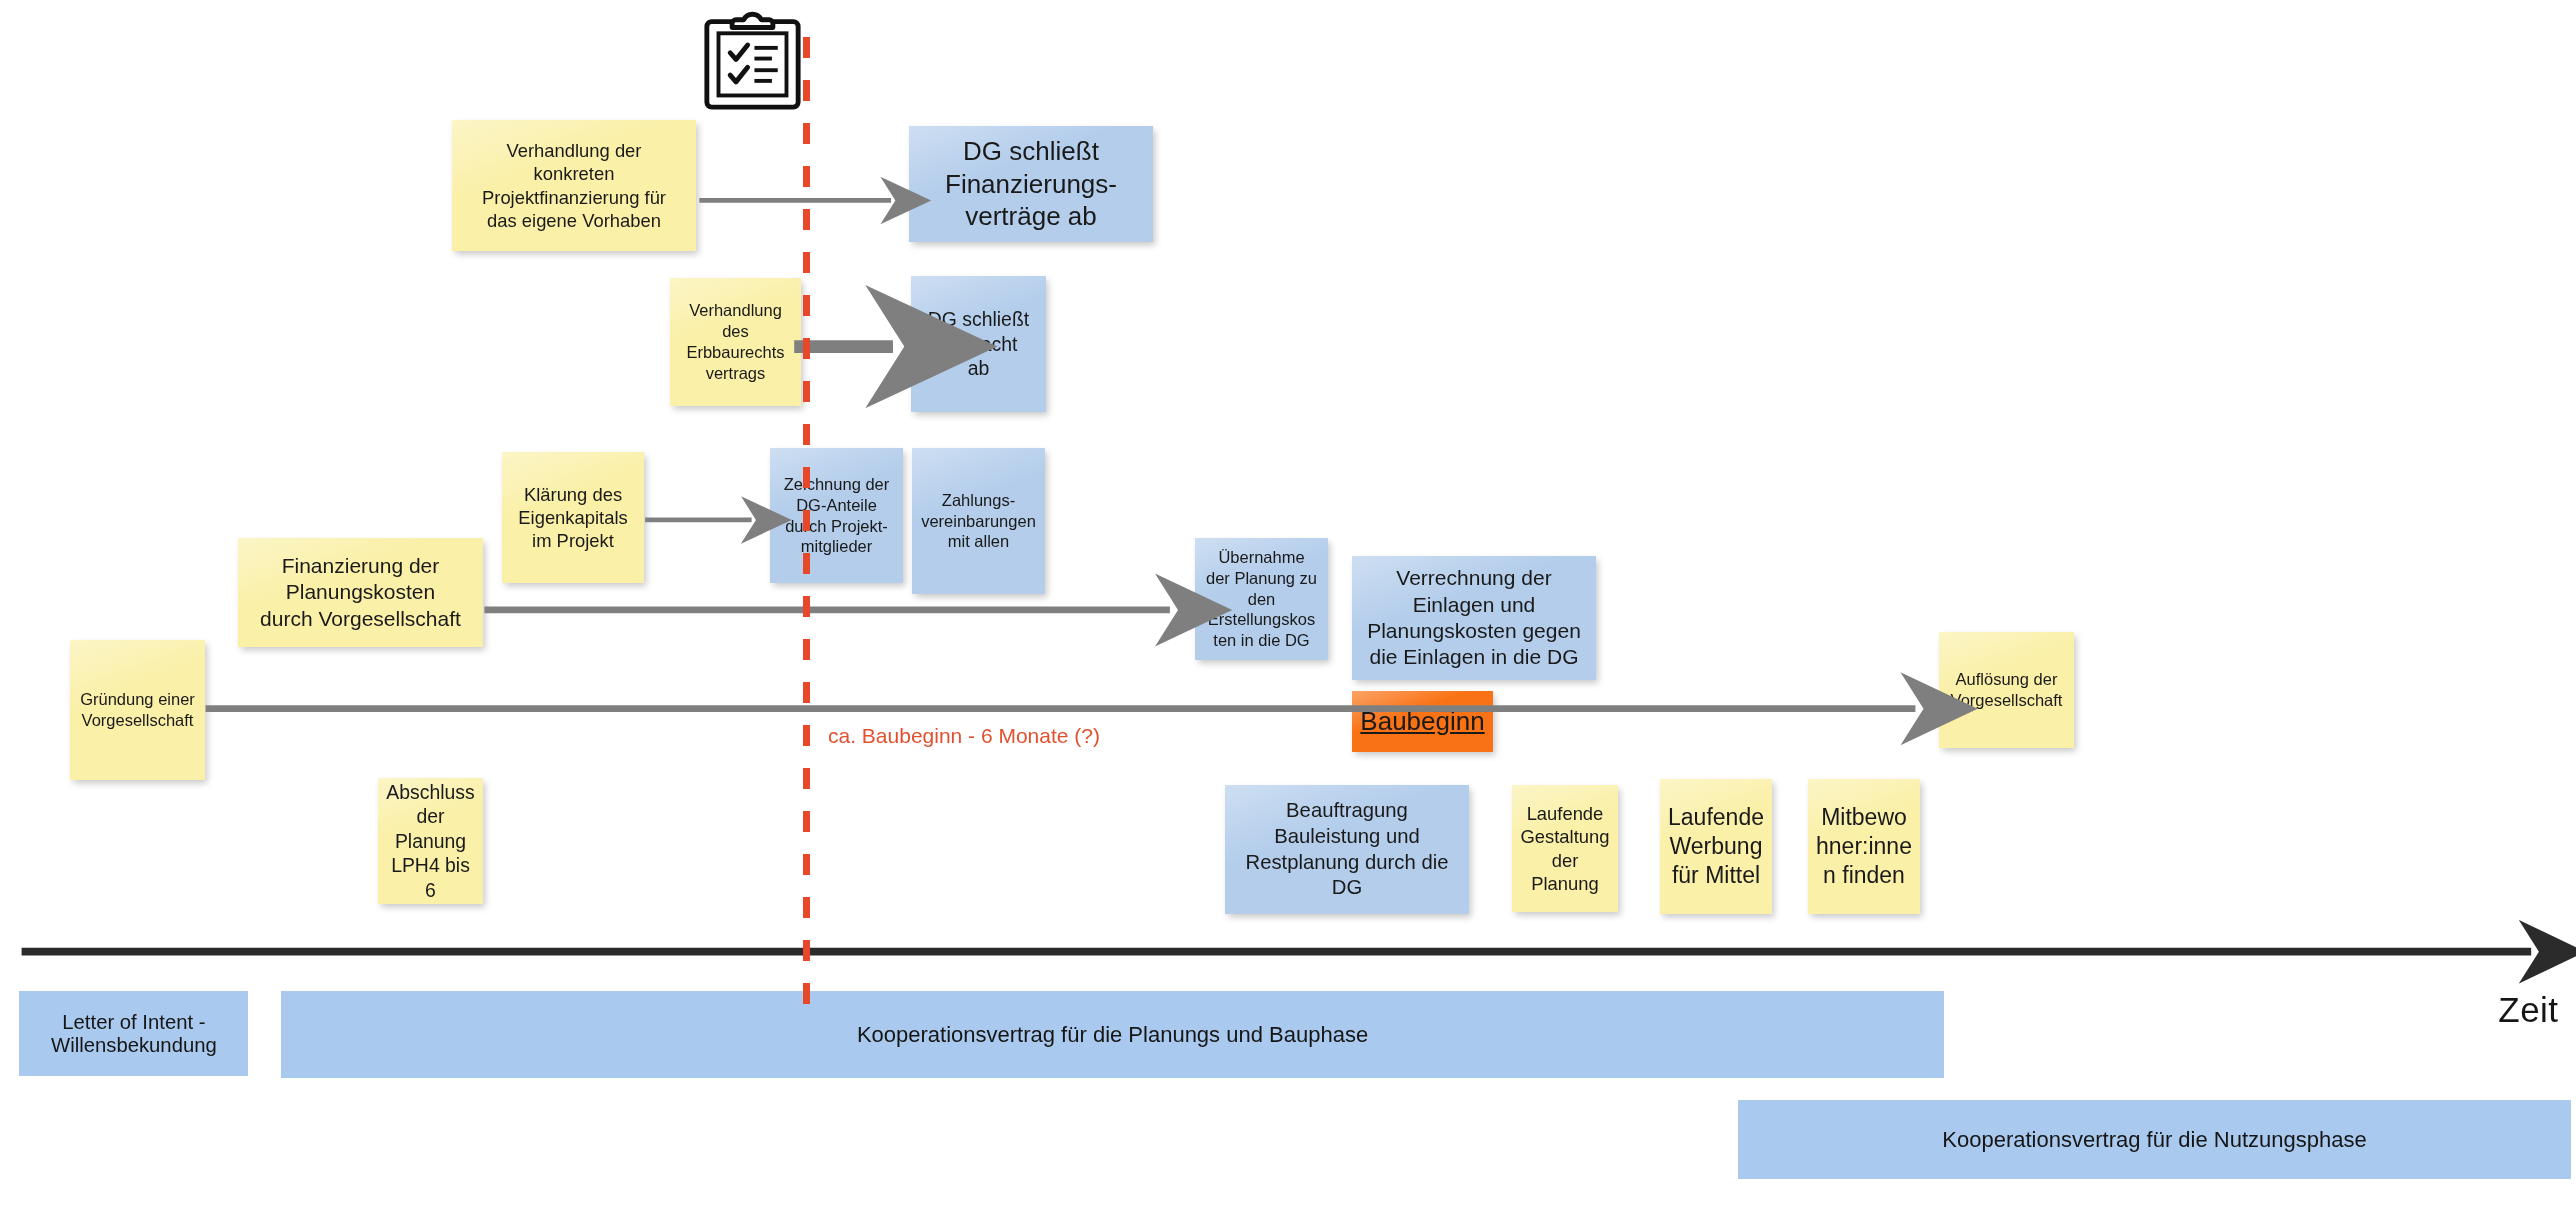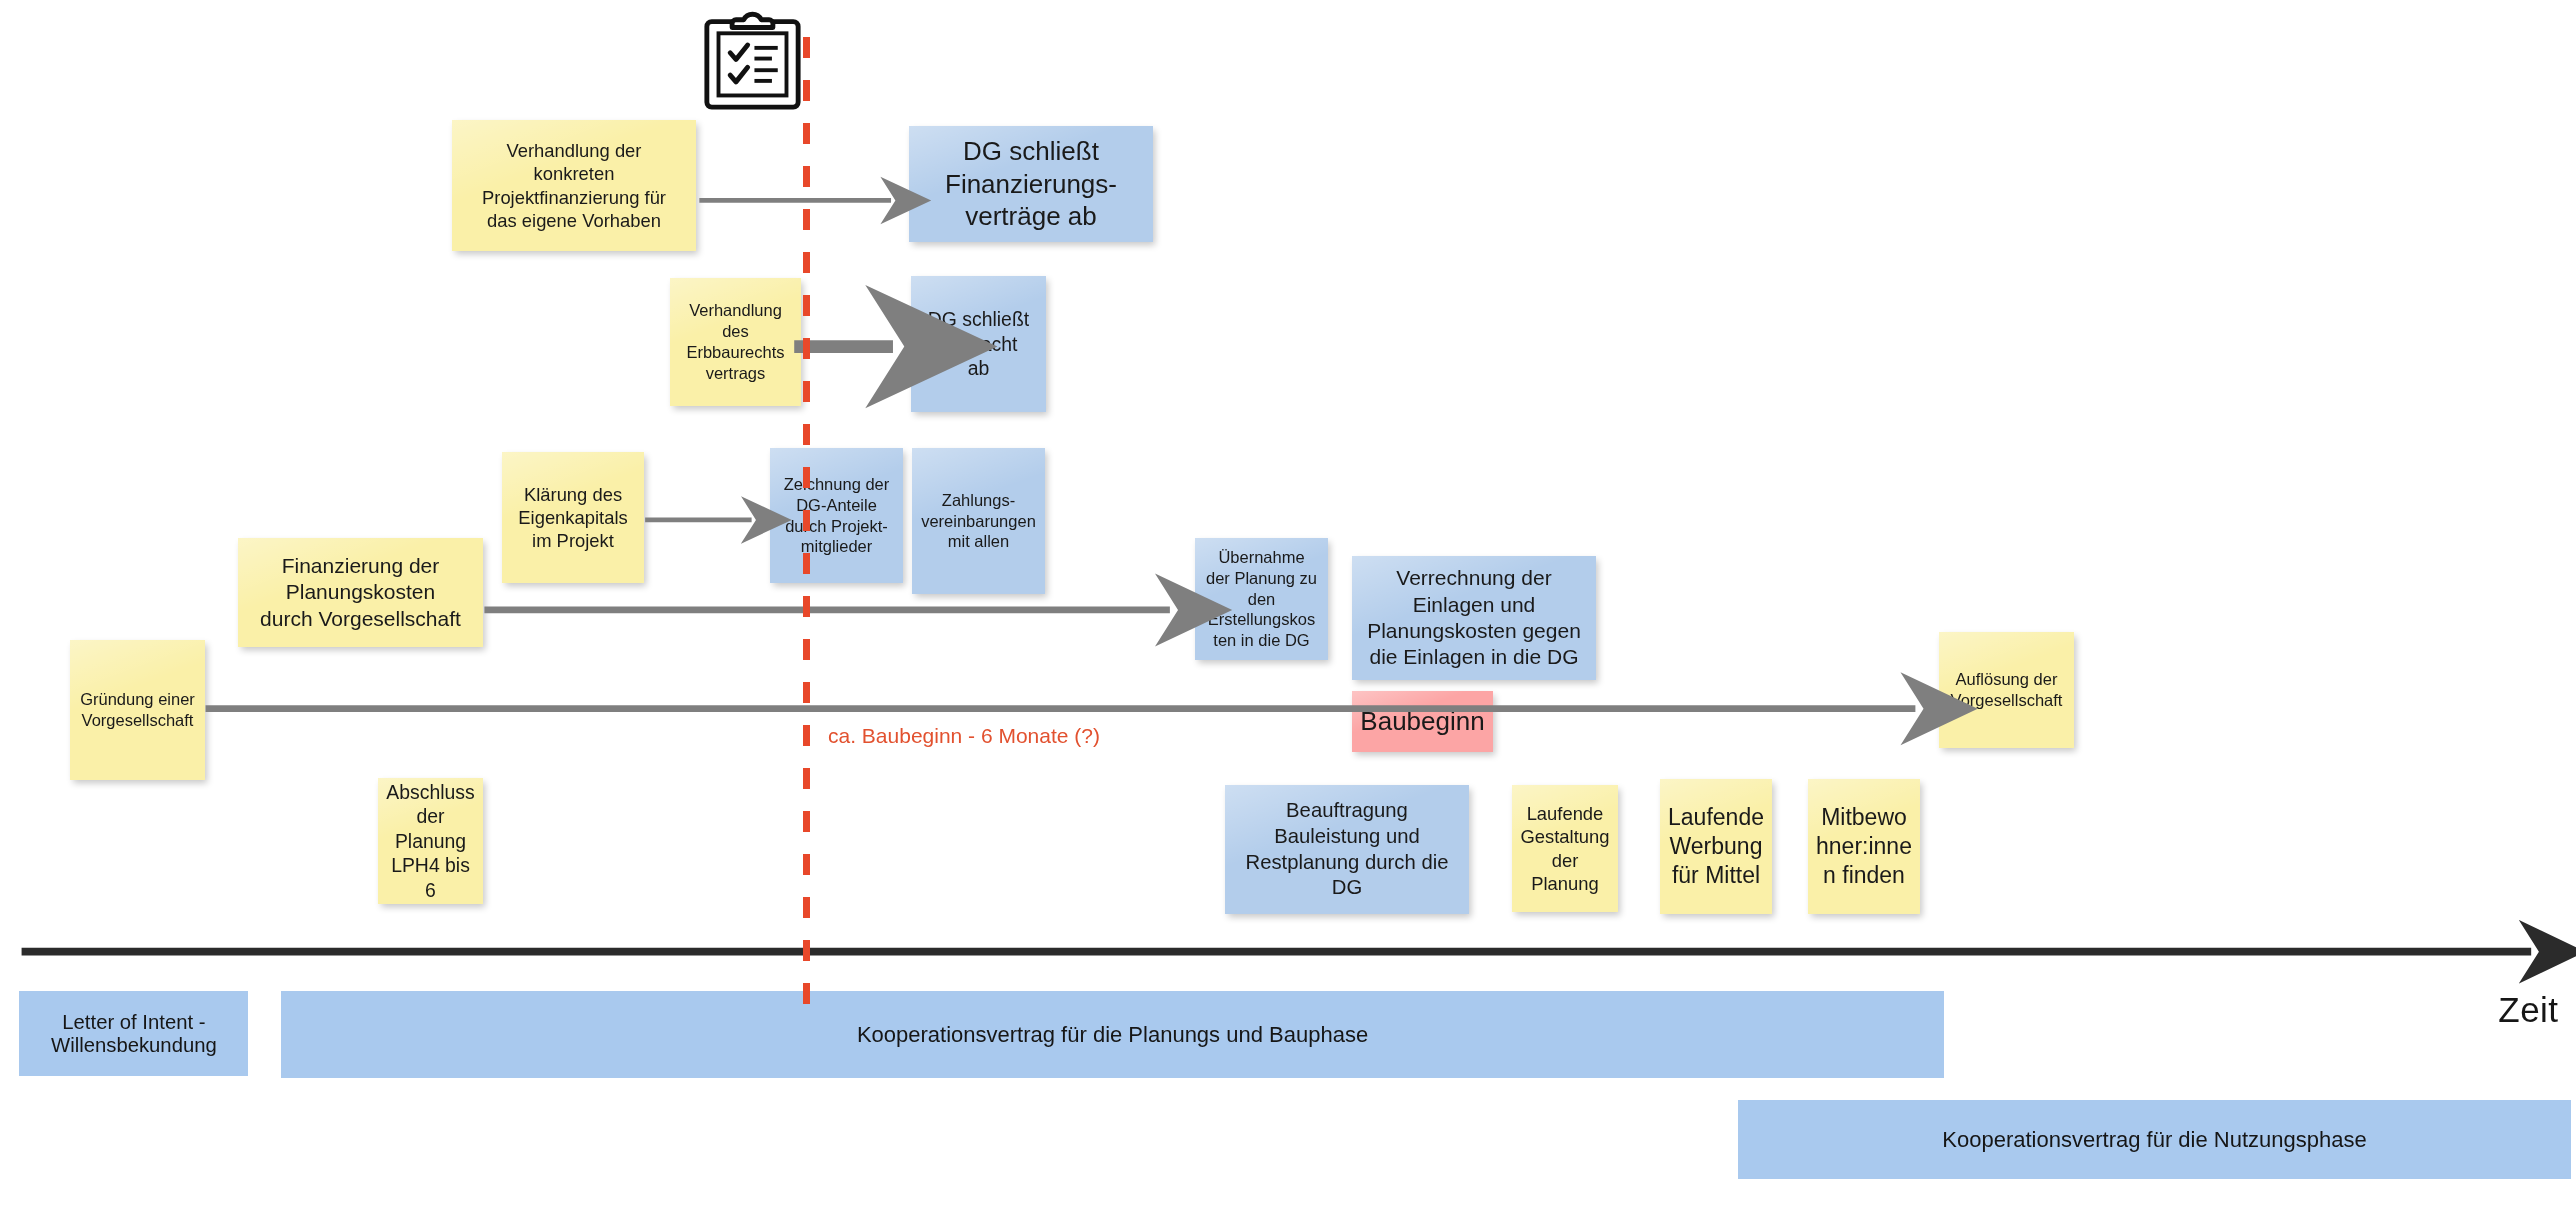--- a/index.html
+++ b/index.html
@@ -26,21 +26,21 @@
     justify-content:center;
     text-align:center;
     line-height:1.26;
     padding:3.9px 7.7px;
     box-shadow:2.9px 3.9px 6.8px rgba(0,0,0,.22);
     white-space:pre-line;
     overflow:hidden;
   }
   .note-yellow{ background:#faf0a8; }
   .note-blue{ background:#b3cdeb; }
-  .note-pink{ background:#fca5a5; }
+  .note-pink{ background:#f97316;text-decoration:underline; }
 
   
   .note-yellow::after,.note-blue::after,.note-pink::after{
     content:"";position:absolute;inset:0;pointer-events:none;
     background:linear-gradient(160deg,rgba(255,255,255,.35) 0%,rgba(255,255,255,0) 38%);
   }
   .node > span{position:relative;z-index:2;display:block;}
 
   
   .bar{

